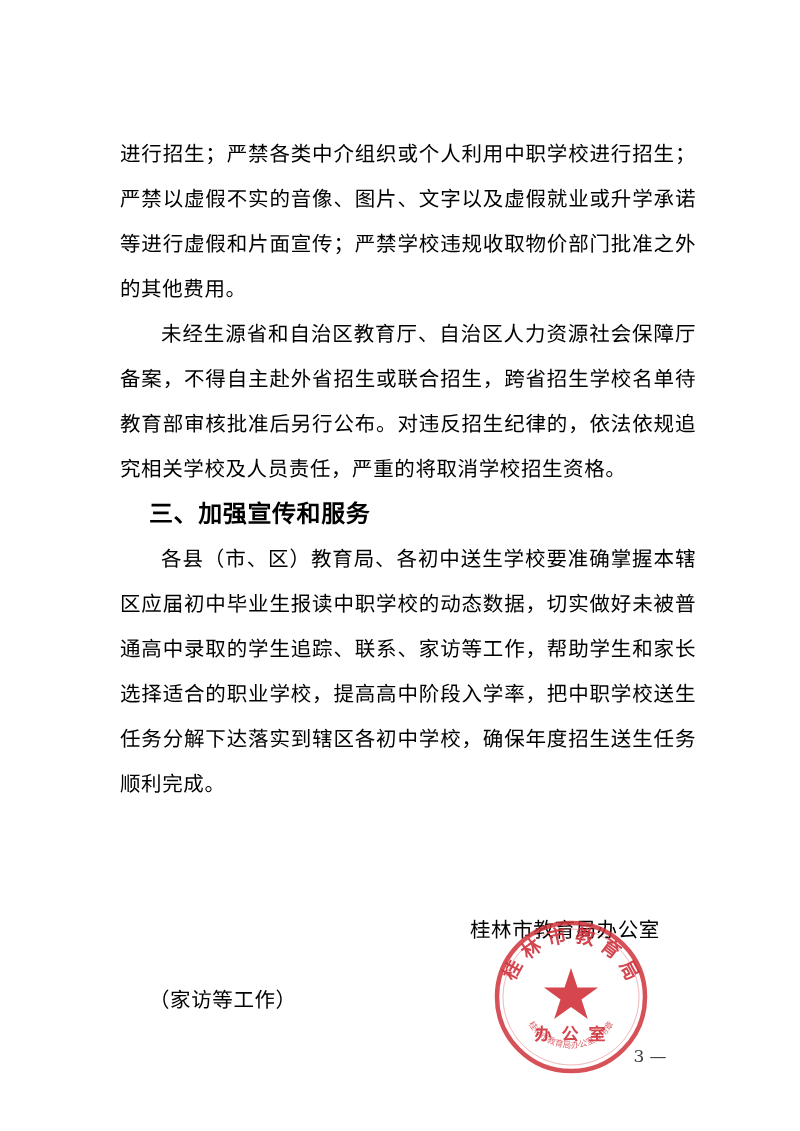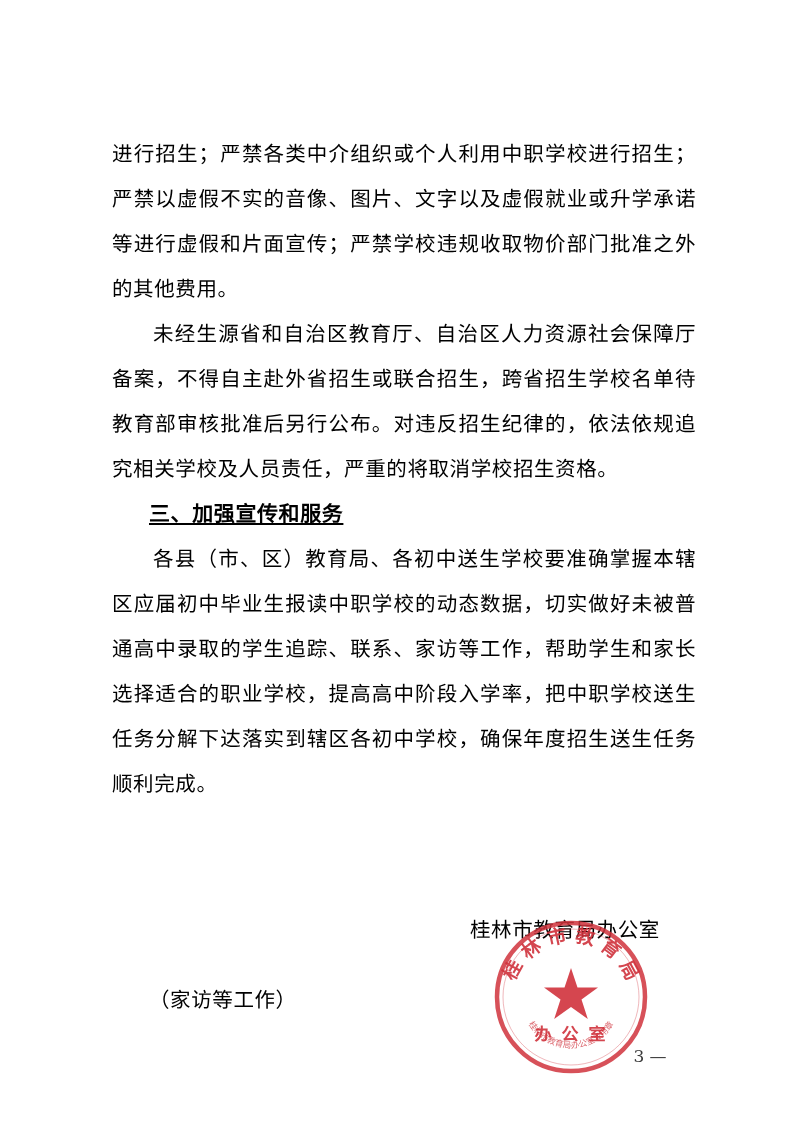--- a/index.html
+++ b/index.html
@@ -17,40 +17,39 @@
     font-family: "DejaVu Serif", "Liberation Serif", serif;
     color: #000000;
   }
   .content {
     position: absolute;
     left: 108px;
     top: 132px;
     width: 588px;
   }
   p.para {
-    margin: 0 0 0 4px;
+    margin: 0 0 0 12px;
     font-size: 20.5px;
     line-height: 45px;
     text-align: justify;
     text-justify: inter-ideograph;
     letter-spacing: 0.6px;
     font-family: "DejaVu Serif", "Liberation Serif", serif;
   }
   p.indent {
     text-indent: 41px;
   }
   h2.section {
     margin: 0;
-    font-size: 21px;
+    font-size: 24px;
     line-height: 45px;
     font-weight: bold;
     text-indent: 41px;
     letter-spacing: 0.6px;
     font-family: "DejaVu Sans", "Liberation Sans", sans-serif;
-    text-decoration: underline;
   }
   .signature {
     position: absolute;
     left: 470px;
     top: 908px;
     width: 230px;
     font-size: 20.5px;
     line-height: 45px;
     letter-spacing: 0.6px;
     text-align: left;

